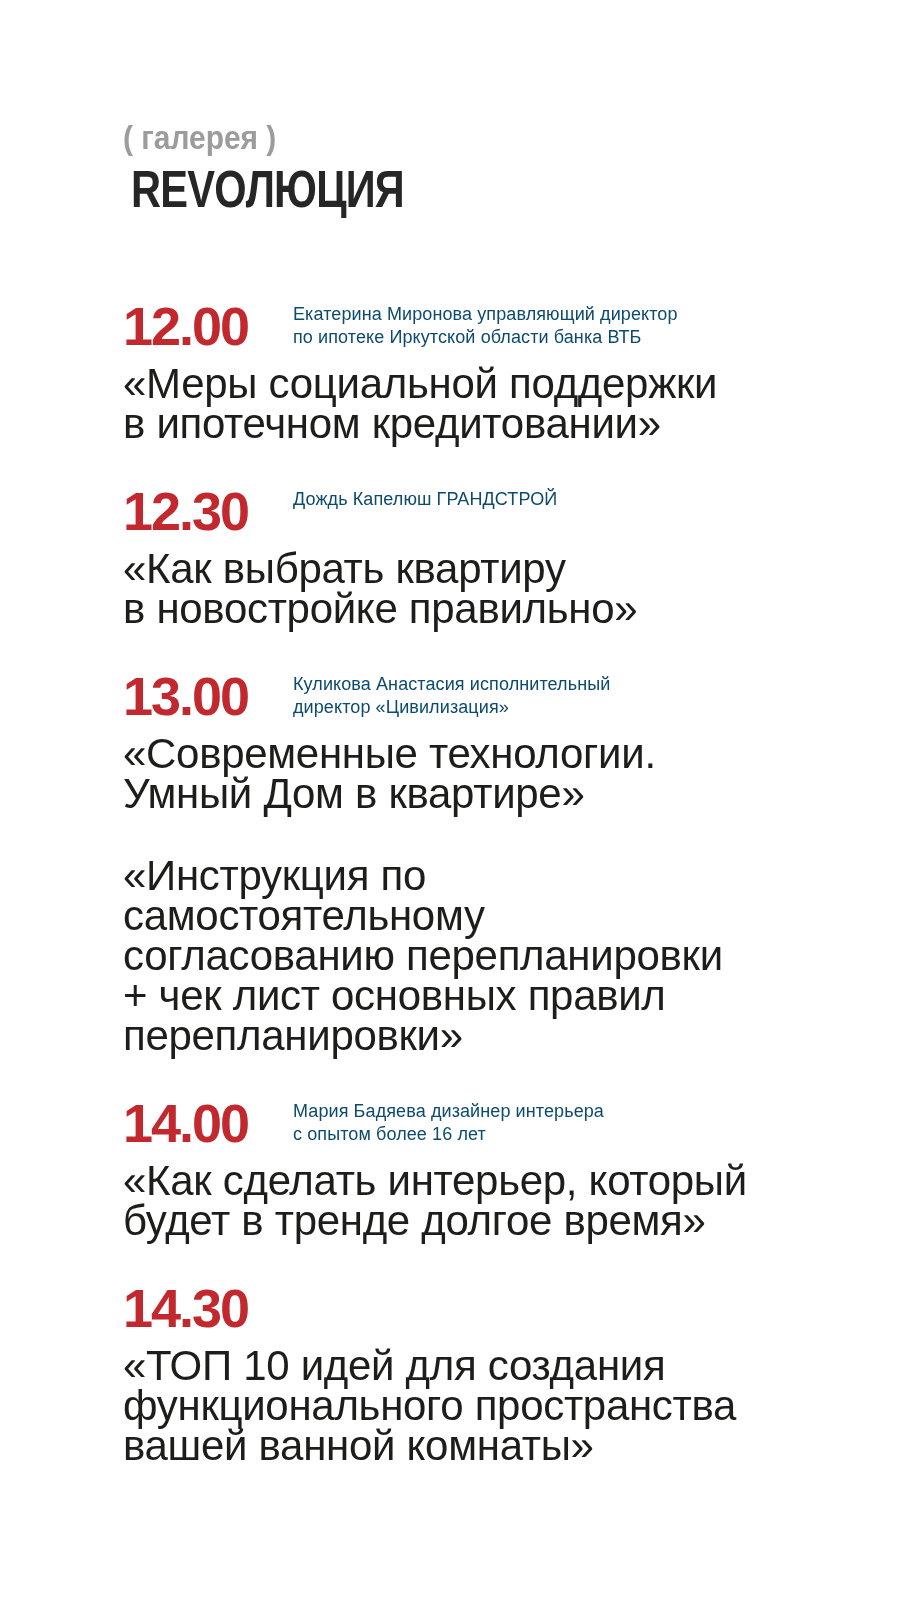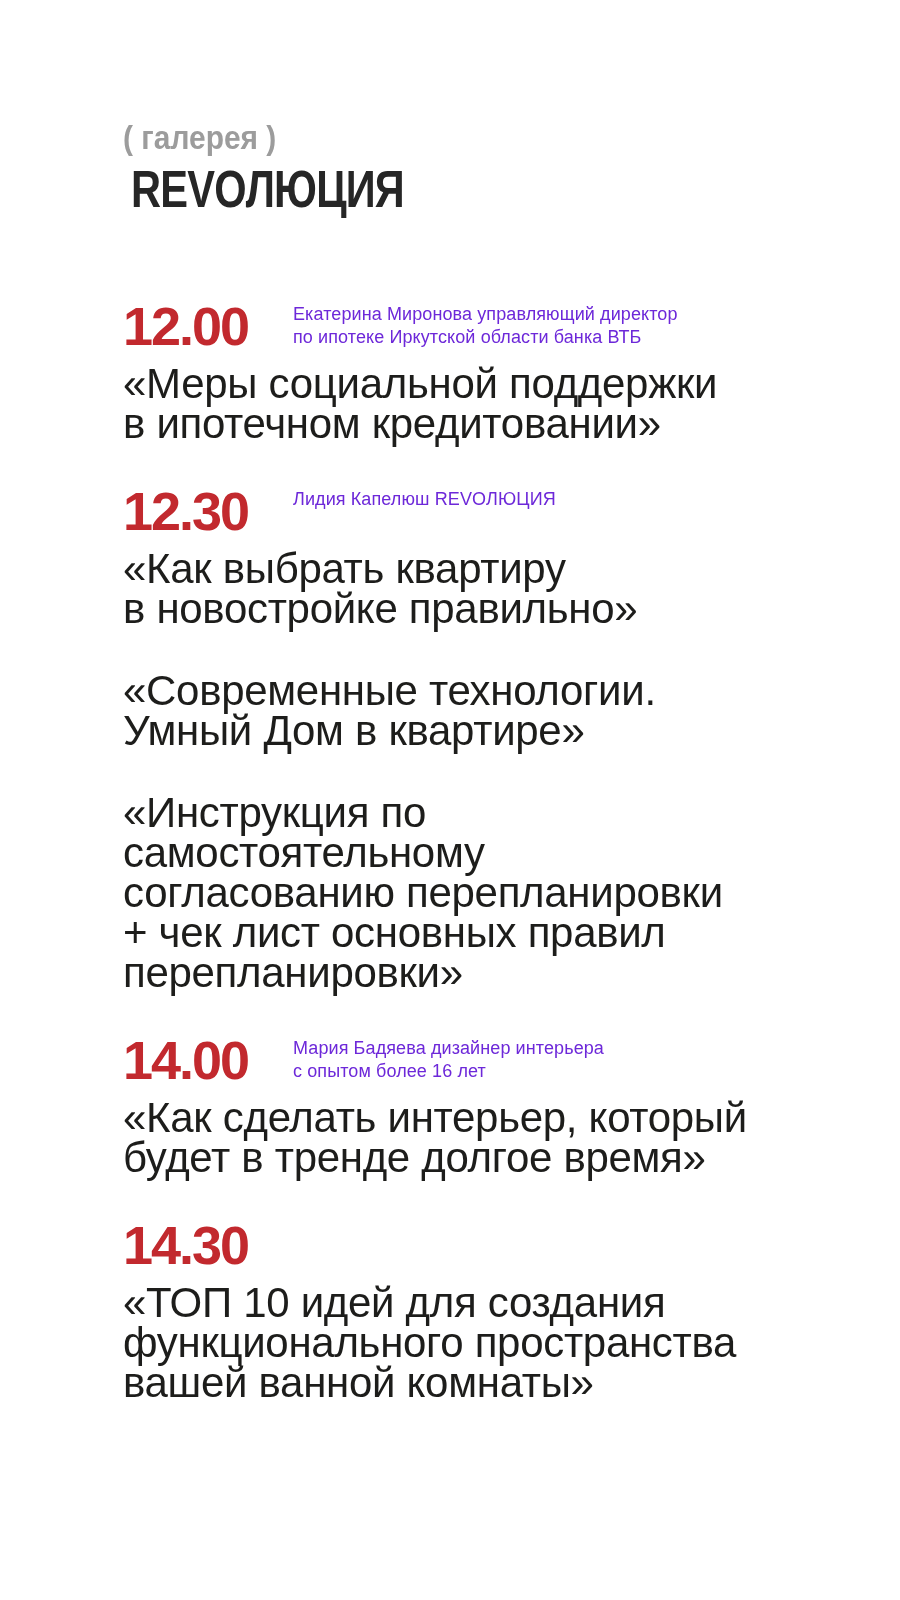--- a/index.html
+++ b/index.html
@@ -54,21 +54,21 @@
     font-size:54px;
     font-weight:700;
     letter-spacing:-2px;
     line-height:50px;
     white-space:nowrap;
   }
   .entry-speaker{
     font-size:18px;
     line-height:23px;
     letter-spacing:0.1px;
-    color:#6d28d9;
+    color:#0c4a6e;
     white-space:pre-line;
     padding-top:2px;
   }
   .entry-title{
     margin-top:13px;
     font-size:42px;
     font-weight:400;
     line-height:40px;
     letter-spacing:-0.3px;
     color:var(--text);
@@ -93,27 +93,32 @@
         <div class="entry-speaker">Екатерина Миронова управляющий директор
 по ипотеке Иркутской области банка ВТБ</div>
       </div>
       <h2 class="entry-title">«Меры социальной поддержки
 в ипотечном кредитовании»</h2>
     </section>
 
     <section class="entry">
       <div class="entry-header">
         <div class="entry-time">12.30</div>
-        <div class="entry-speaker">Лидия Капелюш REVOЛЮЦИЯ</div>
+        <div class="entry-speaker">Дождь Капелюш ГРАНДСТРОЙ</div>
       </div>
       <h2 class="entry-title">«Как выбрать квартиру
 в новостройке правильно»</h2>
     </section>
 
     <section class="entry">
+      <div class="entry-header">
+        <div class="entry-time">13.00</div>
+        <div class="entry-speaker">Куликова Анастасия исполнительный
+директор «Цивилизация»</div>
+      </div>
       <h2 class="entry-title">«Современные технологии.
 Умный Дом в квартире»</h2>
     </section>
 
     <section class="entry">
       <h2 class="entry-title">«Инструкция по самостоятельному
 согласованию перепланировки
 + чек лист основных правил
 перепланировки»</h2>
     </section>

